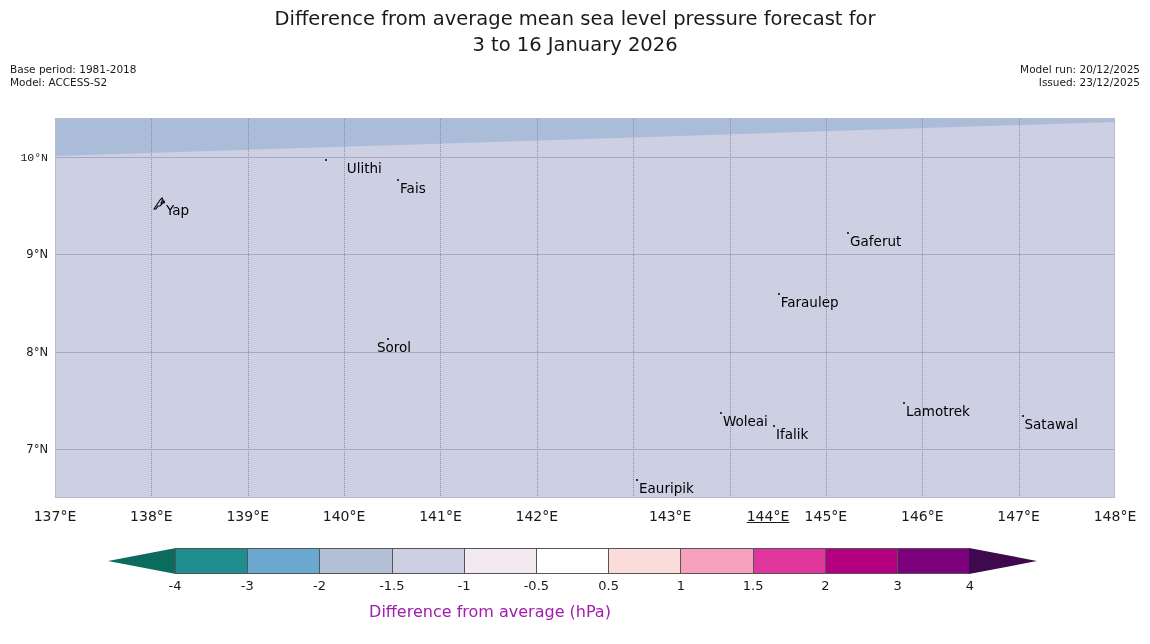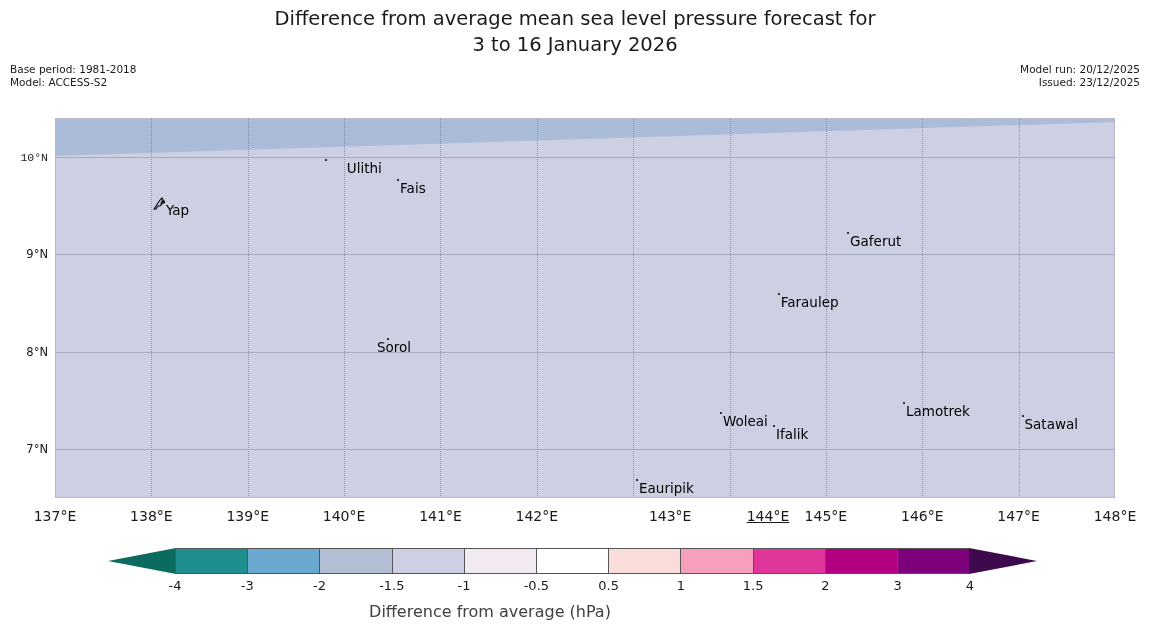--- a/index.html
+++ b/index.html
@@ -59,21 +59,21 @@
     position:absolute;left:108px;top:8px;width:68px;height:26px;
     background:#0b6b5e;clip-path:polygon(100% 0,100% 100%,0 50%);
   }
   #cbar-right-arrow{
     position:absolute;left:969px;top:8px;width:68px;height:26px;
     background:#3f0a4d;clip-path:polygon(0 0,0 100%,100% 50%);
   }
   .cbtick{position:absolute;top:38px;font-size:13px;color:#1a1a1a;transform:translateX(-50%);}
   #cbar-label{
     position:absolute;left:0;top:62px;width:980px;text-align:center;
-    font-size:16px;color:#404040;
+    font-size:16px;color:#a21caf;
   }
 </style>
 </head>
 <body>
 
 <div class="abs" id="title">Difference from average mean sea level pressure forecast for
 3 to 16 January 2026</div>
 
 <div class="abs" id="meta-left">
   <div>Base period: 1981-2018</div>

